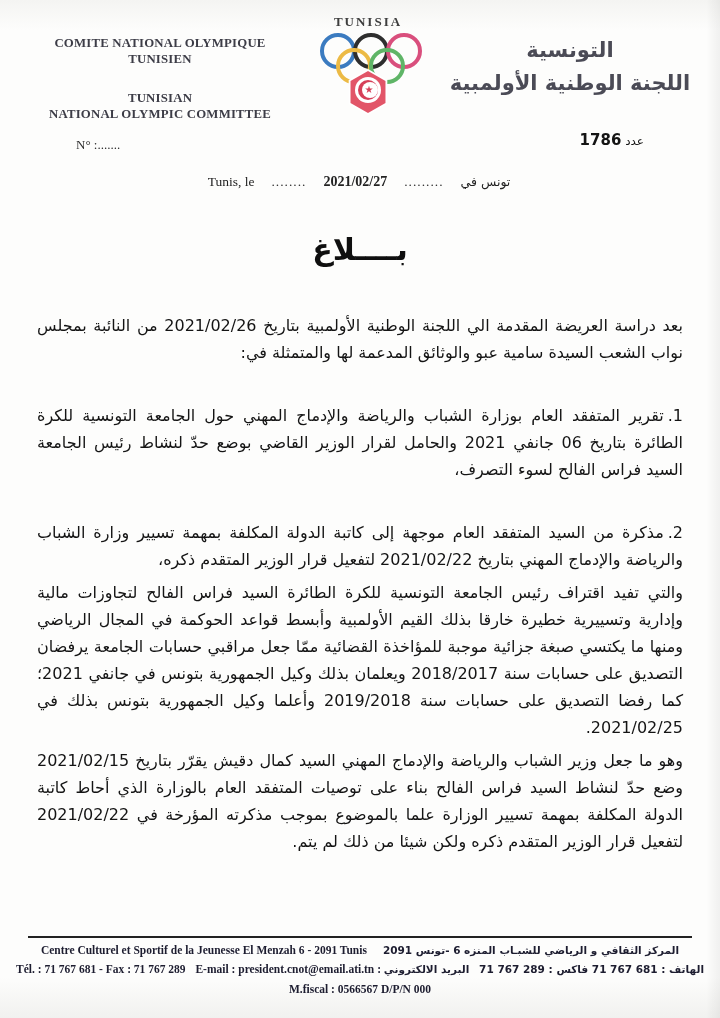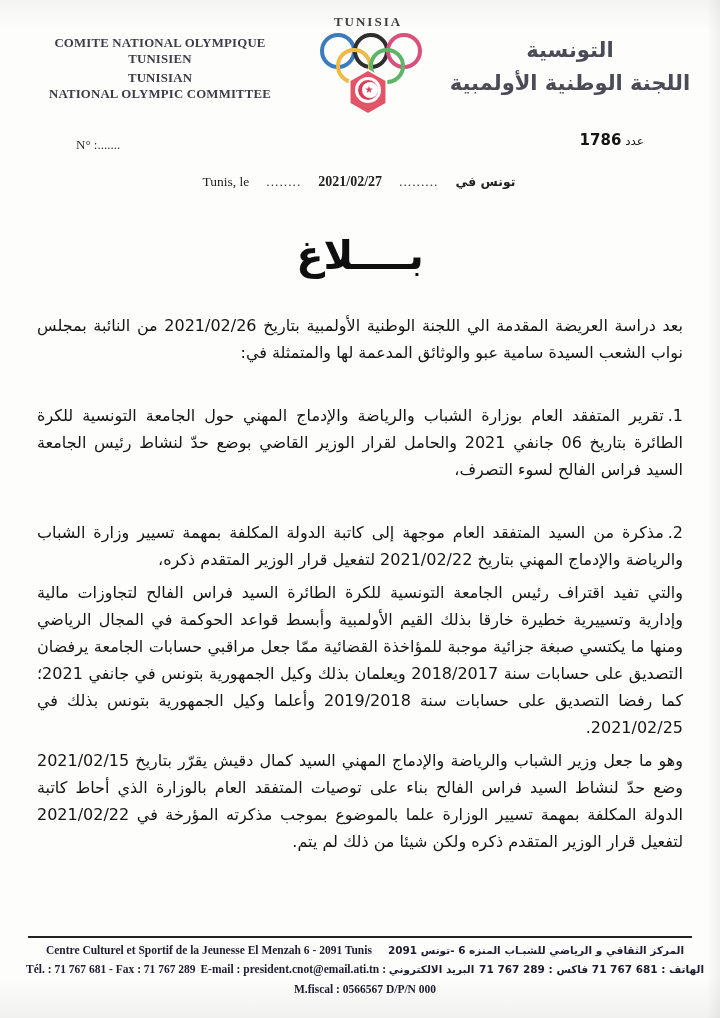--- a/index.html
+++ b/index.html
@@ -7,21 +7,21 @@
     position:relative;width:720px;height:1018px;margin:0 auto;overflow:hidden;
     background:linear-gradient(180deg,#f4f4f2 0%,#fdfdfc 3%,#fdfdfc 96%,#f1f1ef 100%);
     font-family:"Liberation Serif",serif;color:#1a1a1a;
   }
   .page::after{content:"";position:absolute;top:0;right:0;width:14px;height:100%;
     background:linear-gradient(90deg,rgba(0,0,0,0),rgba(0,0,0,0.05));pointer-events:none;}
 
   
   .org-fr{position:absolute;top:36px;left:34px;width:252px;text-align:center;
     font-weight:700;font-size:12.8px;line-height:1.25;color:#3d3d47;letter-spacing:.2px;}
-  .org-fr .gap-top{margin-top:3px;}
+  .org-fr .gap-top{margin-top:23px;}
   .org-ar{position:absolute;top:34px;right:14px;width:272px;text-align:center;
     font-family:"DejaVu Sans",sans-serif;font-weight:800;font-size:21px;line-height:1.55;
     color:#4b4b56;direction:rtl;}
 
   
   .logo{position:absolute;top:14px;left:306px;width:124px;text-align:center;}
   .logo-country{font-family:Liberation Serif, serif;font-size:13px;font-weight:600;
     letter-spacing:2px;color:#3e3e3e;}
   .rings{position:relative;width:96px;height:48px;margin:3px auto 0;}
   .ring{position:absolute;width:28px;height:28px;border:4px solid;border-radius:50%;}
@@ -41,36 +41,36 @@
   
   .num-fr{position:absolute;top:137px;left:76px;font-size:13px;color:#2f2f2f;}
   .num-ar{position:absolute;top:131px;right:76px;direction:rtl;color:#141414;
     font-family:"DejaVu Sans",sans-serif;font-size:12px;margin-left:41px;}
   .num-ar b{font-size:15px;font-weight:800;letter-spacing:.5px;}
 
   .date-line{position:absolute;top:174px;left:0;right:0;display:flex;justify-content:center;
     align-items:baseline;gap:17px;font-size:13.5px;color:#222;}
   .date-line .dots{letter-spacing:1px;color:#333;}
   .date-line .date-val{font-weight:700;font-size:14px;}
-  .date-line .ar{font-family:"DejaVu Sans",sans-serif;font-size:12.5px;font-weight:700;
+  .date-line .ar{font-family:"DejaVu Sans",sans-serif;font-size:12.5px;font-weight:400;
     direction:rtl;margin-right:2px;}
 
   
   .doc-title{position:absolute;top:232px;left:0;right:0;text-align:center;
-    font-family:"DejaVu Sans",sans-serif;font-weight:800;font-size:40px;color:#0f0f0f;}
+    font-family:"DejaVu Sans",sans-serif;font-weight:800;font-size:30px;color:#0f0f0f;}
   .body{position:absolute;top:312px;left:37px;width:646px;direction:rtl;text-align:justify;
     font-family:"DejaVu Sans",sans-serif;font-size:16px;line-height:27px;color:#141414;}
   .body p{margin:0 0 4px 0;}
   .body .sp{margin-top:6px;}
   .list-item{display:block;margin-top:36px;}
   .list-item .marker{font-weight:400;margin-left:4px;}
 
   
   .footer-rule{position:absolute;top:936px;left:28px;right:28px;border-top:2.5px solid #222;}
-  .footer{font-weight:700;color:#1d1d30;margin-left:10px;}
+  .footer{font-weight:700;color:#1d1d30;}
   .f-line1{position:absolute;top:944px;left:0;right:0;display:flex;justify-content:center;
     gap:16px;align-items:baseline;}
   .f-line2{position:absolute;top:963px;left:16px;right:16px;display:flex;
     justify-content:space-between;align-items:baseline;}
   .f-line3{position:absolute;top:983px;left:0;right:0;text-align:center;font-size:11px;}
   .f-fr{font-family:"Liberation Serif",serif;font-size:11.5px;}
   .f-ar{font-family:"DejaVu Sans",sans-serif;font-size:10.5px;direction:rtl;}
 </style>
 </head>
 <body>

